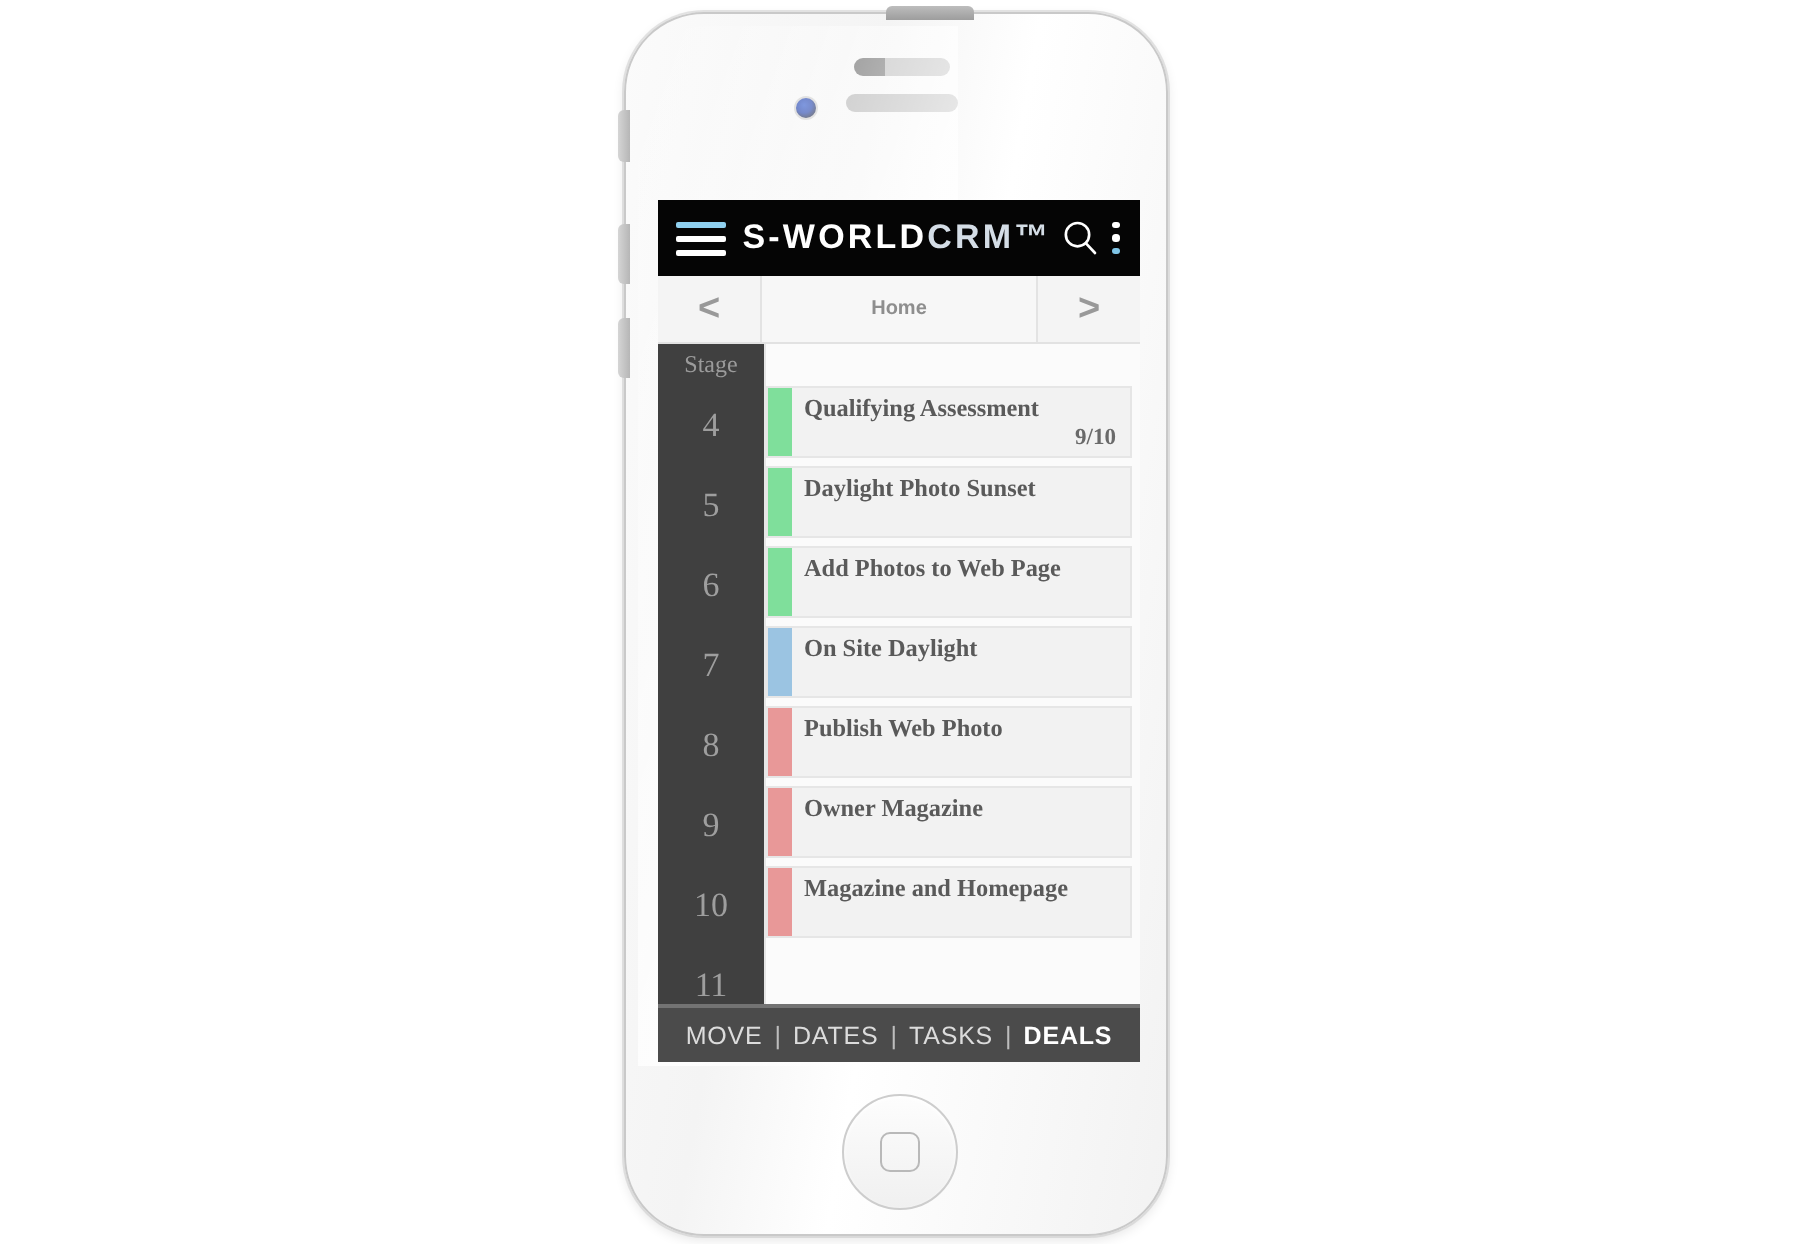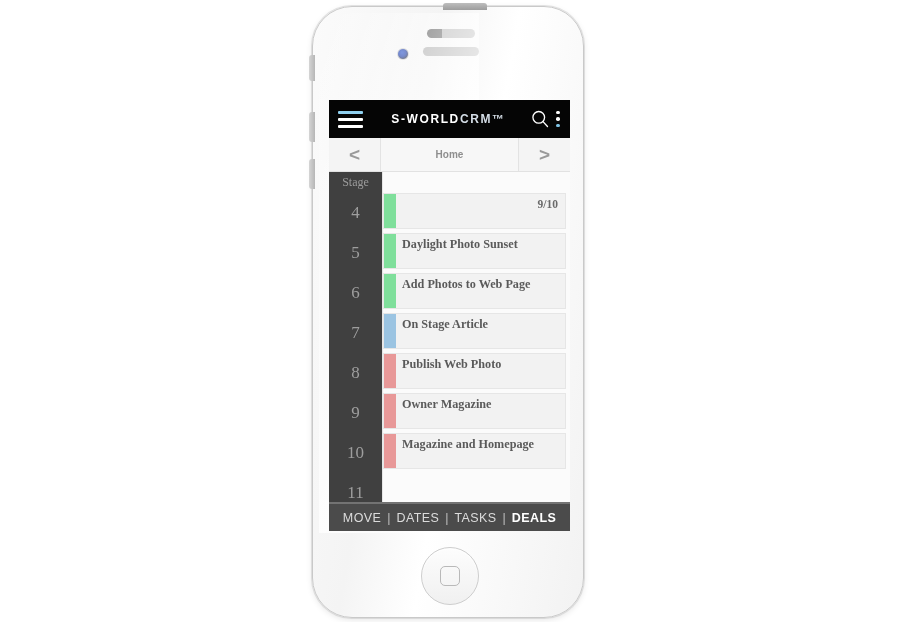--- a/index.html
+++ b/index.html
@@ -105,21 +105,21 @@
     width: 25px; height: 17px;
     display: flex; flex-direction: column; justify-content: space-between;
     cursor: pointer;
   }
   .hamburger i { display: block; height: 3px; border-radius: 1px; background: #ffffff; }
   .hamburger i:first-child { background: #8fd0ef; }
 
   .app-title {
     flex: 1;
     text-align: center;
-    font-size: 12px;
+    font-size: 17px;
     font-weight: bold;
     letter-spacing: 1.6px;
     color: #ffffff;
     white-space: nowrap;
     padding-left: 4px;
   }
   .app-title .tm-part { color: #d4dde6; }
 
   .search-icon { width: 20px; height: 20px; margin-right: 6px; flex: none; cursor: pointer; }
   .kebab { width: 5px; display: flex; flex-direction: column; gap: 3px; flex: none; cursor: pointer; margin-right: 2px; }
@@ -291,41 +291,42 @@
           <div class="stage-num">8</div>
           <div class="stage-num">9</div>
           <div class="stage-num">10</div>
           <div class="stage-num">11</div>
         </div>
 
         <div class="rows-col">
           <div class="row-card">
             <div class="row-accent" style="background: rgb(127, 223, 155);"></div>
             <div class="row-body">
+              <div class="row-label">Qualifying  Assessment</div>
               <div class="row-meta">9/10</div>
             </div>
           </div>
           <div class="row-card">
             <div class="row-accent" style="background: rgb(127, 223, 155);"></div>
             <div class="row-body">
               <div class="row-label">Daylight Photo Sunset</div>
               <div class="row-meta"></div>
             </div>
           </div>
           <div class="row-card">
             <div class="row-accent" style="background: rgb(127, 223, 155);"></div>
             <div class="row-body">
               <div class="row-label">Add Photos to Web Page</div>
               <div class="row-meta"></div>
             </div>
           </div>
           <div class="row-card">
             <div class="row-accent" style="background: rgb(155, 196, 226);"></div>
             <div class="row-body">
-              <div class="row-label">On Stage Article</div>
+              <div class="row-label">On Site Daylight</div>
               <div class="row-meta"></div>
             </div>
           </div>
           <div class="row-card">
             <div class="row-accent" style="background: rgb(232, 152, 152);"></div>
             <div class="row-body">
               <div class="row-label">Publish Web Photo</div>
               <div class="row-meta"></div>
             </div>
           </div>

